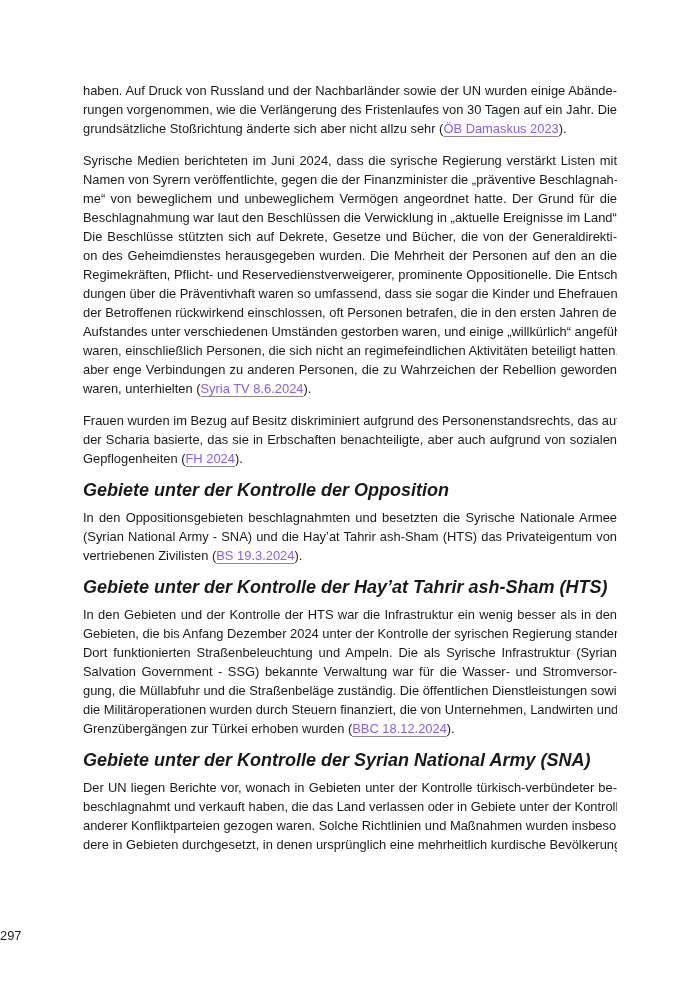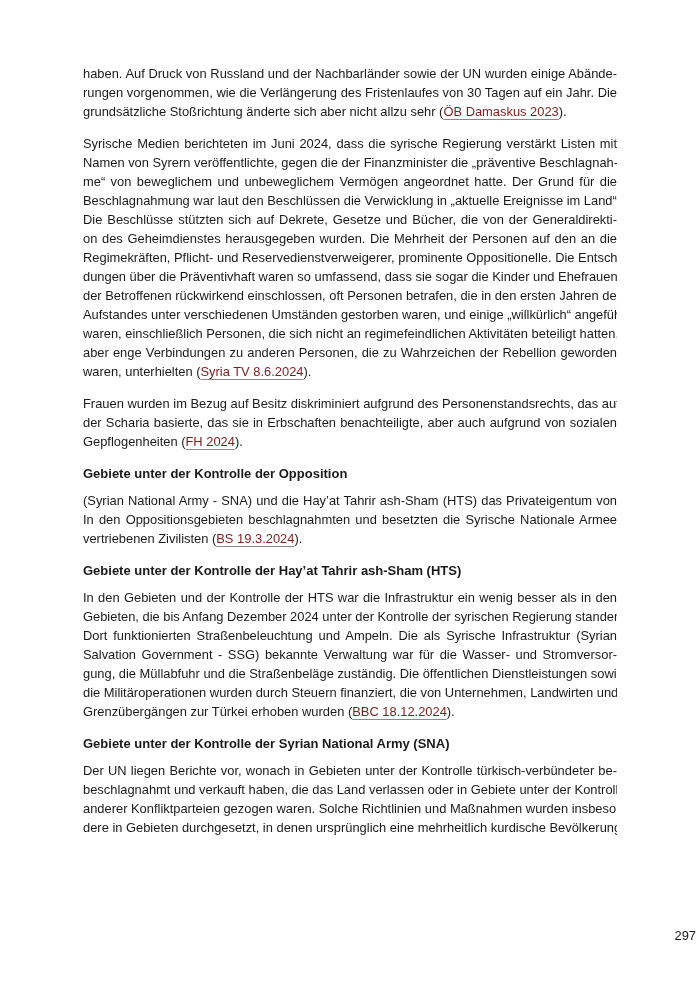--- a/index.html
+++ b/index.html
@@ -11,61 +11,62 @@
     height: 990px;
     background: #ffffff;
     font-family: "Liberation Sans", sans-serif;
     color: #1a1a1a;
     position: relative;
     overflow: hidden;
   }
   .text-column {
     position: absolute;
     left: 83px;
-    top: 64px;
+    top: 81px;
     width: 534px;
     font-size: 12.9px;
     line-height: 19px;
   }
   .para {
     margin: 0 0 13px 0;
   }
   .heading {
     margin: 0 0 8px 0;
     font-weight: bold;
-    font-size: 13px;
+    font-size: 18px;
     line-height: 19px;
     white-space: nowrap;
+    font-style: italic;
   }
   .jline {
     text-align: justify;
     text-align-last: justify;
     white-space: nowrap;
     overflow: hidden;
     width: 534px;
   }
   .lline {
     text-align: left;
     white-space: nowrap;
     overflow: hidden;
   }
   .ref-link {
-    color: #7f1d1d;
+    color: #8b5cf6;
     text-decoration: underline;
     text-decoration-color: #8a8a8a;
     text-decoration-thickness: 1px;
     text-underline-offset: 3px;
     cursor: pointer;
   }
   .page-footer {
     position: absolute;
     left: 0;
     top: 926px;
     width: 696px;
-    text-align: right;
+    text-align: left;
     font-size: 12.9px;
     line-height: 19px;
     color: #1a1a1a;
   }
 </style>
 </head>
 <body>
 
 <main>
   <section class="text-column" id="content">
@@ -89,22 +90,22 @@
         <div class="jline">aber enge Verbindungen zu anderen Personen, die zu Wahrzeichen der Rebellion geworden</div>
         <div class="lline"><span>waren, unterhielten (</span><span class="ref-link">Syria TV 8.6.2024</span><span>).</span></div>
       </div>
       <div class="para">
         <div class="jline">Frauen wurden im Bezug auf Besitz diskriminiert aufgrund des Personenstandsrechts, das auf</div>
         <div class="jline">der Scharia basierte, das sie in Erbschaften benachteiligte, aber auch aufgrund von sozialen</div>
         <div class="lline"><span>Gepflogenheiten (</span><span class="ref-link">FH 2024</span><span>).</span></div>
       </div>
       <div class="heading">Gebiete unter der Kontrolle der Opposition</div>
       <div class="para">
+        <div class="jline">In den Oppositionsgebieten beschlagnahmten und besetzten die Syrische Nationale Armee</div>
         <div class="jline">(Syrian National Army - SNA) und die Hay’at Tahrir ash-Sham (HTS) das Privateigentum von</div>
-        <div class="jline">In den Oppositionsgebieten beschlagnahmten und besetzten die Syrische Nationale Armee</div>
         <div class="lline"><span>vertriebenen Zivilisten (</span><span class="ref-link">BS 19.3.2024</span><span>).</span></div>
       </div>
       <div class="heading">Gebiete unter der Kontrolle der Hay’at Tahrir ash-Sham (HTS)</div>
       <div class="para">
         <div class="jline">In den Gebieten und der Kontrolle der HTS war die Infrastruktur ein wenig besser als in den</div>
         <div class="jline">Gebieten, die bis Anfang Dezember 2024 unter der Kontrolle der syrischen Regierung standen.</div>
         <div class="jline">Dort funktionierten Straßenbeleuchtung und Ampeln. Die als Syrische Infrastruktur (Syrian</div>
         <div class="jline">Salvation Government - SSG) bekannte Verwaltung war für die Wasser- und Stromversor-</div>
         <div class="jline">gung, die Müllabfuhr und die Straßenbeläge zuständig. Die öffentlichen Dienstleistungen sowie</div>
         <div class="jline">die Militäroperationen wurden durch Steuern finanziert, die von Unternehmen, Landwirten und</div>

